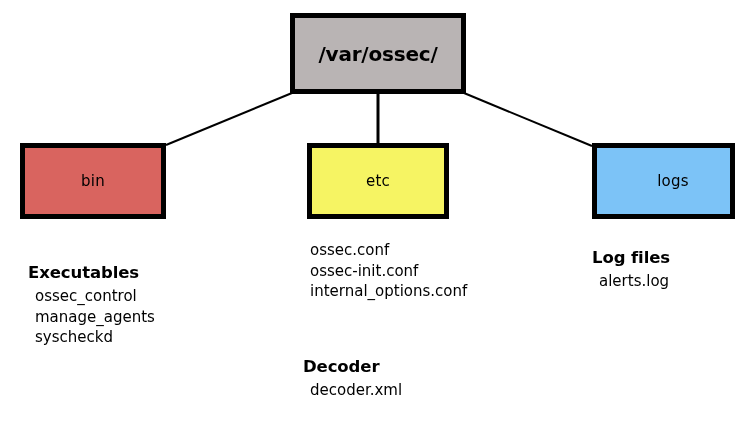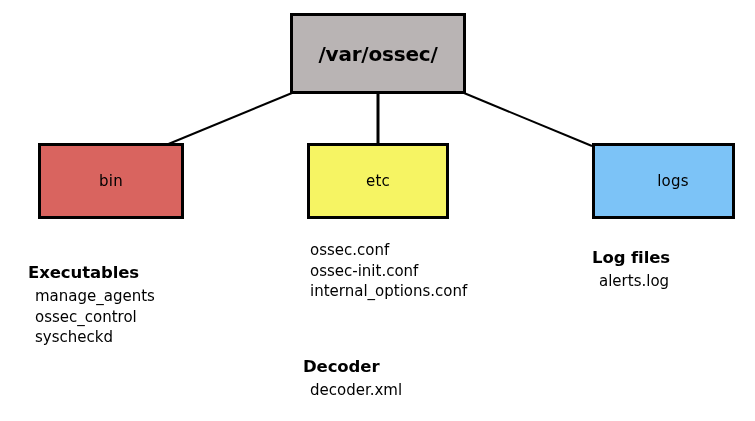--- a/index.html
+++ b/index.html
@@ -22,21 +22,21 @@
     position: absolute;
     left: 0;
     top: 0;
     width: 755px;
     height: 421px;
     pointer-events: none;
   }
   .node {
     position: absolute;
     box-sizing: border-box;
-    border: 3px solid #737373;
+    border: 5px solid #737373;
     display: flex;
     align-items: center;
     justify-content: center;
     color: #000000;
   }
   .node-label {
     font-size: 15px;
     line-height: 1;
     letter-spacing: 0.2px;
   }
@@ -122,37 +122,37 @@
   <svg class="edges" width="755" height="421" viewBox="0 0 755 421" xmlns="http://www.w3.org/2000/svg">
     <line x1="292" y1="93" x2="166" y2="145" stroke="#000000" stroke-width="2"></line>
     <line x1="378" y1="94" x2="378" y2="144" stroke="#000000" stroke-width="3"></line>
     <line x1="464" y1="93" x2="592" y2="146" stroke="#000000" stroke-width="2"></line>
   </svg>
 
   <div class="node node-root" style="background: rgb(185, 180, 180); border-color: rgb(0, 0, 0);">
     <span class="node-label">/var/ossec/</span>
   </div>
 
-  <div class="node node-bin" style="background: rgb(217, 100, 95); border-color: rgb(0, 0, 0); margin-left: 18px;">
+  <div class="node node-bin" style="background: rgb(217, 100, 95); border-color: rgb(0, 0, 0);">
     <span class="node-label">bin</span>
   </div>
 
   <div class="node node-etc" style="background: rgb(246, 244, 99); border-color: rgb(0, 0, 0);">
     <span class="node-label">etc</span>
   </div>
 
   <div class="node node-logs" style="background: rgb(124, 195, 247); border-color: rgb(0, 0, 0);">
     <span class="node-label">logs</span>
   </div>
 
   <div class="detail-group group-exec">
     <div class="detail-title">Executables</div>
     <ul class="detail-list">
+      <li>ossec_control</li>
       <li>manage_agents</li>
-      <li>ossec_control</li>
       <li>syscheckd</li>
     </ul>
   </div>
 
   <div class="detail-group group-conf">
     <ul class="detail-list">
       <li>ossec.conf</li>
       <li>ossec-init.conf</li>
       <li>internal_options.conf</li>
     </ul>

